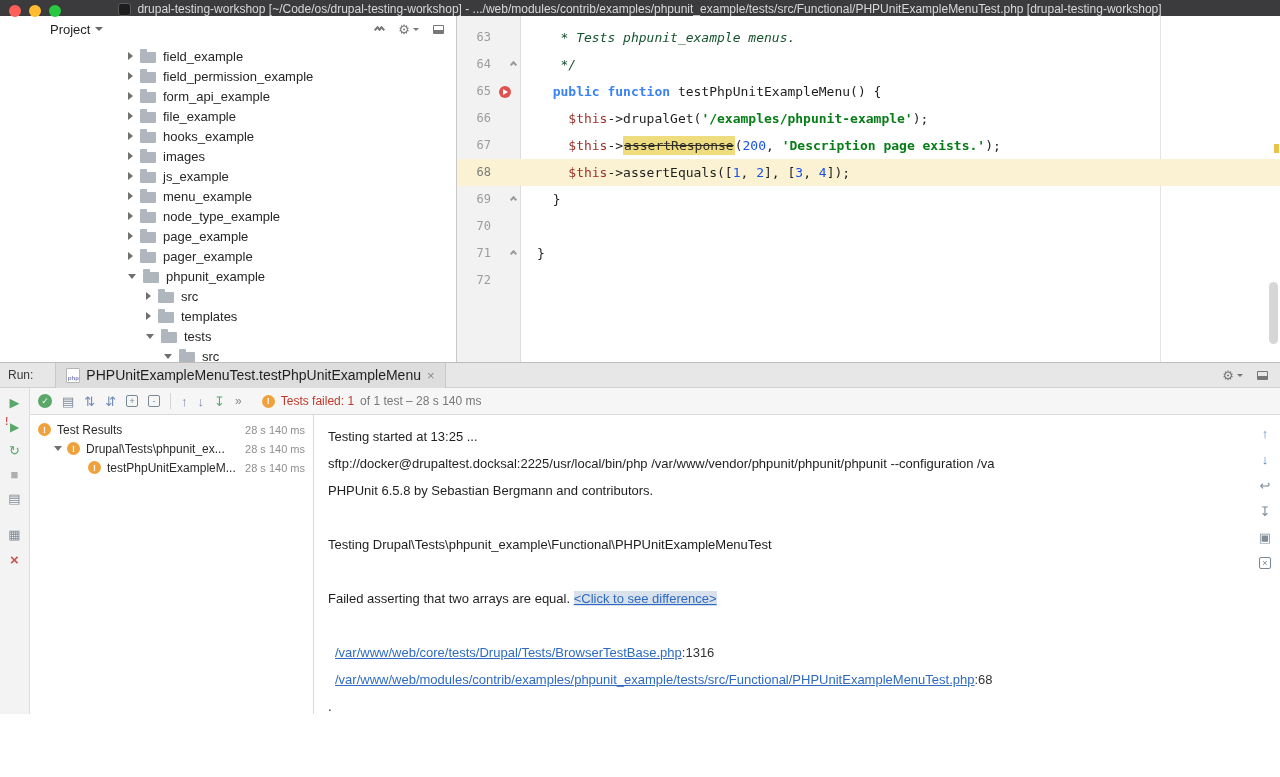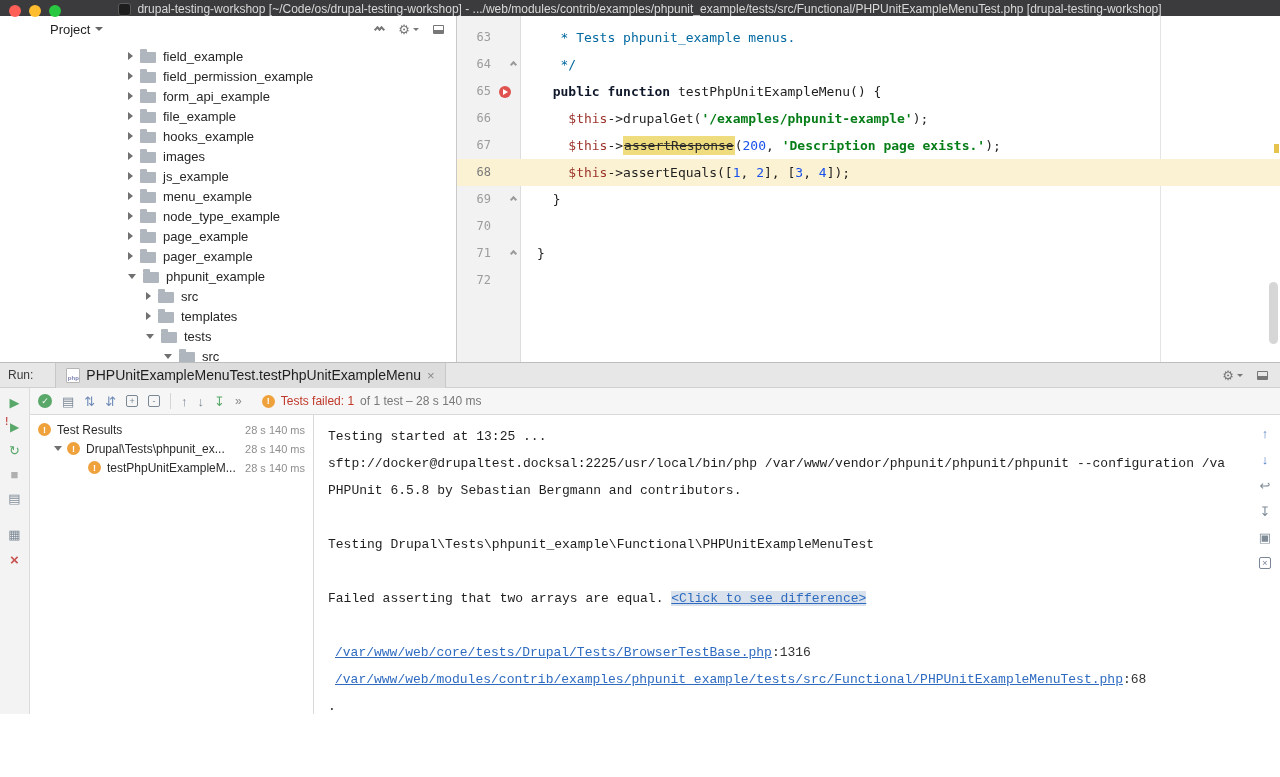--- a/index.html
+++ b/index.html
@@ -45,22 +45,22 @@
   .editor { flex: 1; position: relative; background: #fff; overflow: hidden; }
   .gutter-bg { position: absolute; left: 0; top: 0; bottom: 0; width: 64px; background: #F2F2F2; border-right: 1px solid #DDDDDD; }
   .margin-guide { position: absolute; left: 703px; top: 0; bottom: 0; width: 1px; background: #E4E4E4; }
   .elines { position: relative; padding-top: 8px; }
   .eline { display: flex; height: 27px; line-height: 27px; font-family: "DejaVu Sans Mono", monospace; font-size: 13px; position: relative; }
   .eline.cur { background: #FBF2D3; }
   .ln { width: 34px; text-align: right; font-size: 12px; color: #9C9C9C; flex: none; }
   .eline.cur .ln { color: #7A7A7A; }
   .gico { width: 30px; flex: none; position: relative; }
   .lcode { padding-left: 16px; white-space: pre; color: #1F1F1F; }
-  .tok-comment { color: #0369a1; }
-  .tok-kw { color: #0f172a; font-weight: bold; }
+  .tok-comment { color: #14532d; font-style: italic; }
+  .tok-kw { color: #3b82f6; font-weight: bold; }
   .tok-var { color: #9C342C; }
   .tok-str { color: #067D17; font-weight: bold; }
   .tok-num { color: #1750EB; }
   .tok-depr { color: #2B2B2B; text-decoration: line-through; background: #EFDC7E; padding: 2px 1px; }
   .fold { position: absolute; right: 5px; top: 11px; width: 5px; height: 5px; border-left: 2px solid #9A9A9A; border-top: 2px solid #9A9A9A; transform: rotate(45deg); }
   .runico { position: absolute; left: 8px; top: 8px; width: 12px; height: 12px; border-radius: 50%; background: #E0524D; }
   .runico::after { content: ""; position: absolute; left: 4px; top: 3px; width: 0; height: 0; border-top: 3px solid transparent; border-bottom: 3px solid transparent; border-left: 5px solid #fff; }
   .vscroll-thumb { position: absolute; right: 2px; top: 266px; width: 9px; height: 62px; background: rgba(0,0,0,0.16); border-radius: 5px; }
   .stripe-mark { position: absolute; right: 1px; top: 128px; width: 5px; height: 9px; background: #E6C34C; }
 
@@ -101,21 +101,21 @@
   .st-rest { color: #787878; }
 
   .runcontent { flex: 1; display: flex; min-height: 0; }
   .testtree { width: 283px; background: #fff; padding-top: 5px; flex: none; }
   .trrow { height: 19px; display: flex; align-items: center; font-size: 12px; color: #2B2B2B; position: relative; white-space: nowrap; }
   .trrow .chev.d { margin-right: 5px; }
   .fball { margin-right: 6px; }
   .ttime { position: absolute; right: 8px; color: #8F8F8F; font-size: 11px; }
   .vsplit { width: 1px; background: #D9D9D9; flex: none; }
 
-  .console { flex: 1; padding: 8px 0 0 14px; font-family: Liberation Mono, monospace; font-size: 13px; color: #1F1F1F; min-width: 0; overflow: hidden; }
+  .console { flex: 1; padding: 8px 0 0 14px; font-family: Liberation Sans, sans-serif; font-size: 13px; color: #1F1F1F; min-width: 0; overflow: hidden; }
   .cline { height: 27px; line-height: 27px; white-space: pre; overflow: hidden; }
   .cline.stack { padding-left: 7px; }
   .clink { color: #2E6BC0; text-decoration: underline; cursor: pointer; }
   .difflink { color: #2E6BC0; text-decoration: underline; background: #D9E2EC; cursor: pointer; }
   .csuffix { color: #333; }
 
   .rightrail { width: 30px; flex: none; display: flex; flex-direction: column; align-items: center; padding-top: 12px; gap: 13px; background: #fff; }
   .rr-btn { font-size: 13px; color: #7F8B97; line-height: 1; cursor: default; }
   .rr-btn.blue { color: #4A7CC0; }
 </style>

